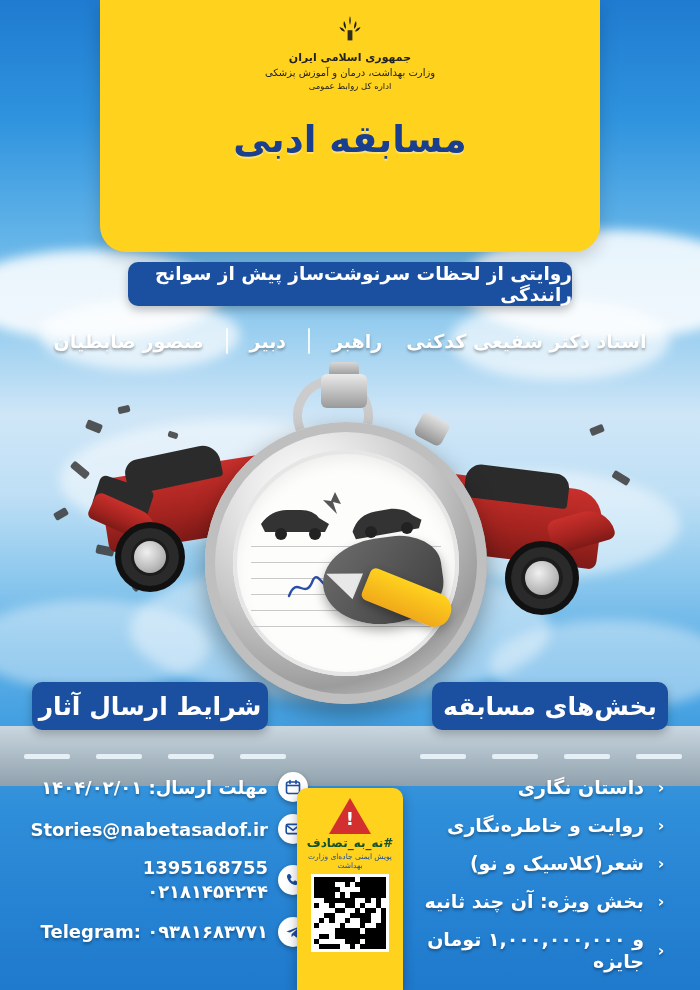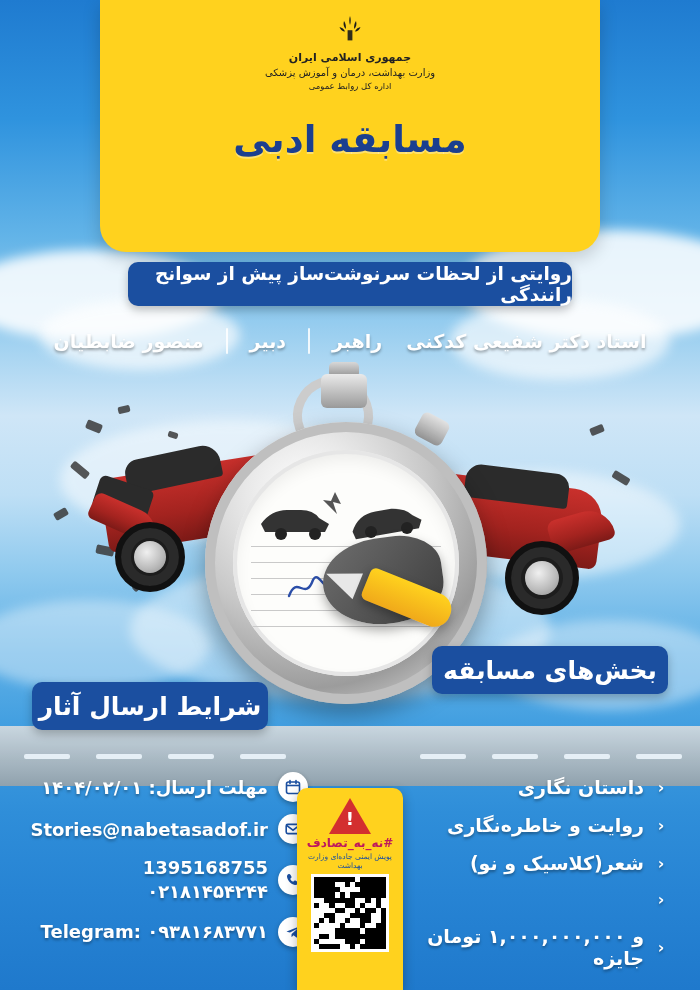--- a/index.html
+++ b/index.html
@@ -335,21 +335,21 @@
     background: #1b4fa0;
     border-radius: 10px;
     color: #fff;
     display: flex;
     align-items: center;
     justify-content: center;
     font-size: 25px;
     font-weight: bold;
     box-shadow: 0 4px 10px rgba(0,0,0,.25);
   }
-  .sec-head.right { right: 32px; top: 646px; width: 236px; }
+  .sec-head.right { right: 32px; top: 682px; width: 236px; }
   .sec-head.left  { left: 32px;  top: 682px; width: 236px; }
 
   
   .road {
     position: absolute;
     left: 0;
     top: 726px;
     width: 700px;
     height: 60px;
     background: linear-gradient(180deg, #d8dde0 0%, #b9c0c4 50%, #9aa3a8 100%);
@@ -450,21 +450,21 @@
     position: absolute;
     left: -4px;
     top: 12px;
     width: 8px;
     color: #fff;
     font-size: 18px;
     font-weight: bold;
     line-height: 1;
   }
   .qr-card .tag {
-    color: #be185d;
+    color: #14532d;
     font-size: 12px;
     font-weight: bold;
     margin-top: 2px;
   }
   .qr-card .tagsub {
     color: #1b4fa0;
     font-size: 7.5px;
     margin: 2px 0 4px;
   }
   .qr-box {
@@ -633,20 +633,21 @@
     <div class="row">
       <span class="bullet">‹</span>
       <span>روایت و خاطره‌نگاری</span>
     </div>
     <div class="row">
       <span class="bullet">‹</span>
       <span>شعر(کلاسیک و نو)</span>
     </div>
     <div class="row">
       <span class="bullet">‹</span>
+      <span>بخش ویژه: آن چند ثانیه</span>
     </div>
     <div class="row">
       <span class="bullet">‹</span>
       <span>و ۱,۰۰۰,۰۰۰,۰۰۰ تومان جایزه</span>
     </div>
   </div>
 
   <div class="contact">
     <div class="row">
       <span class="ic">

